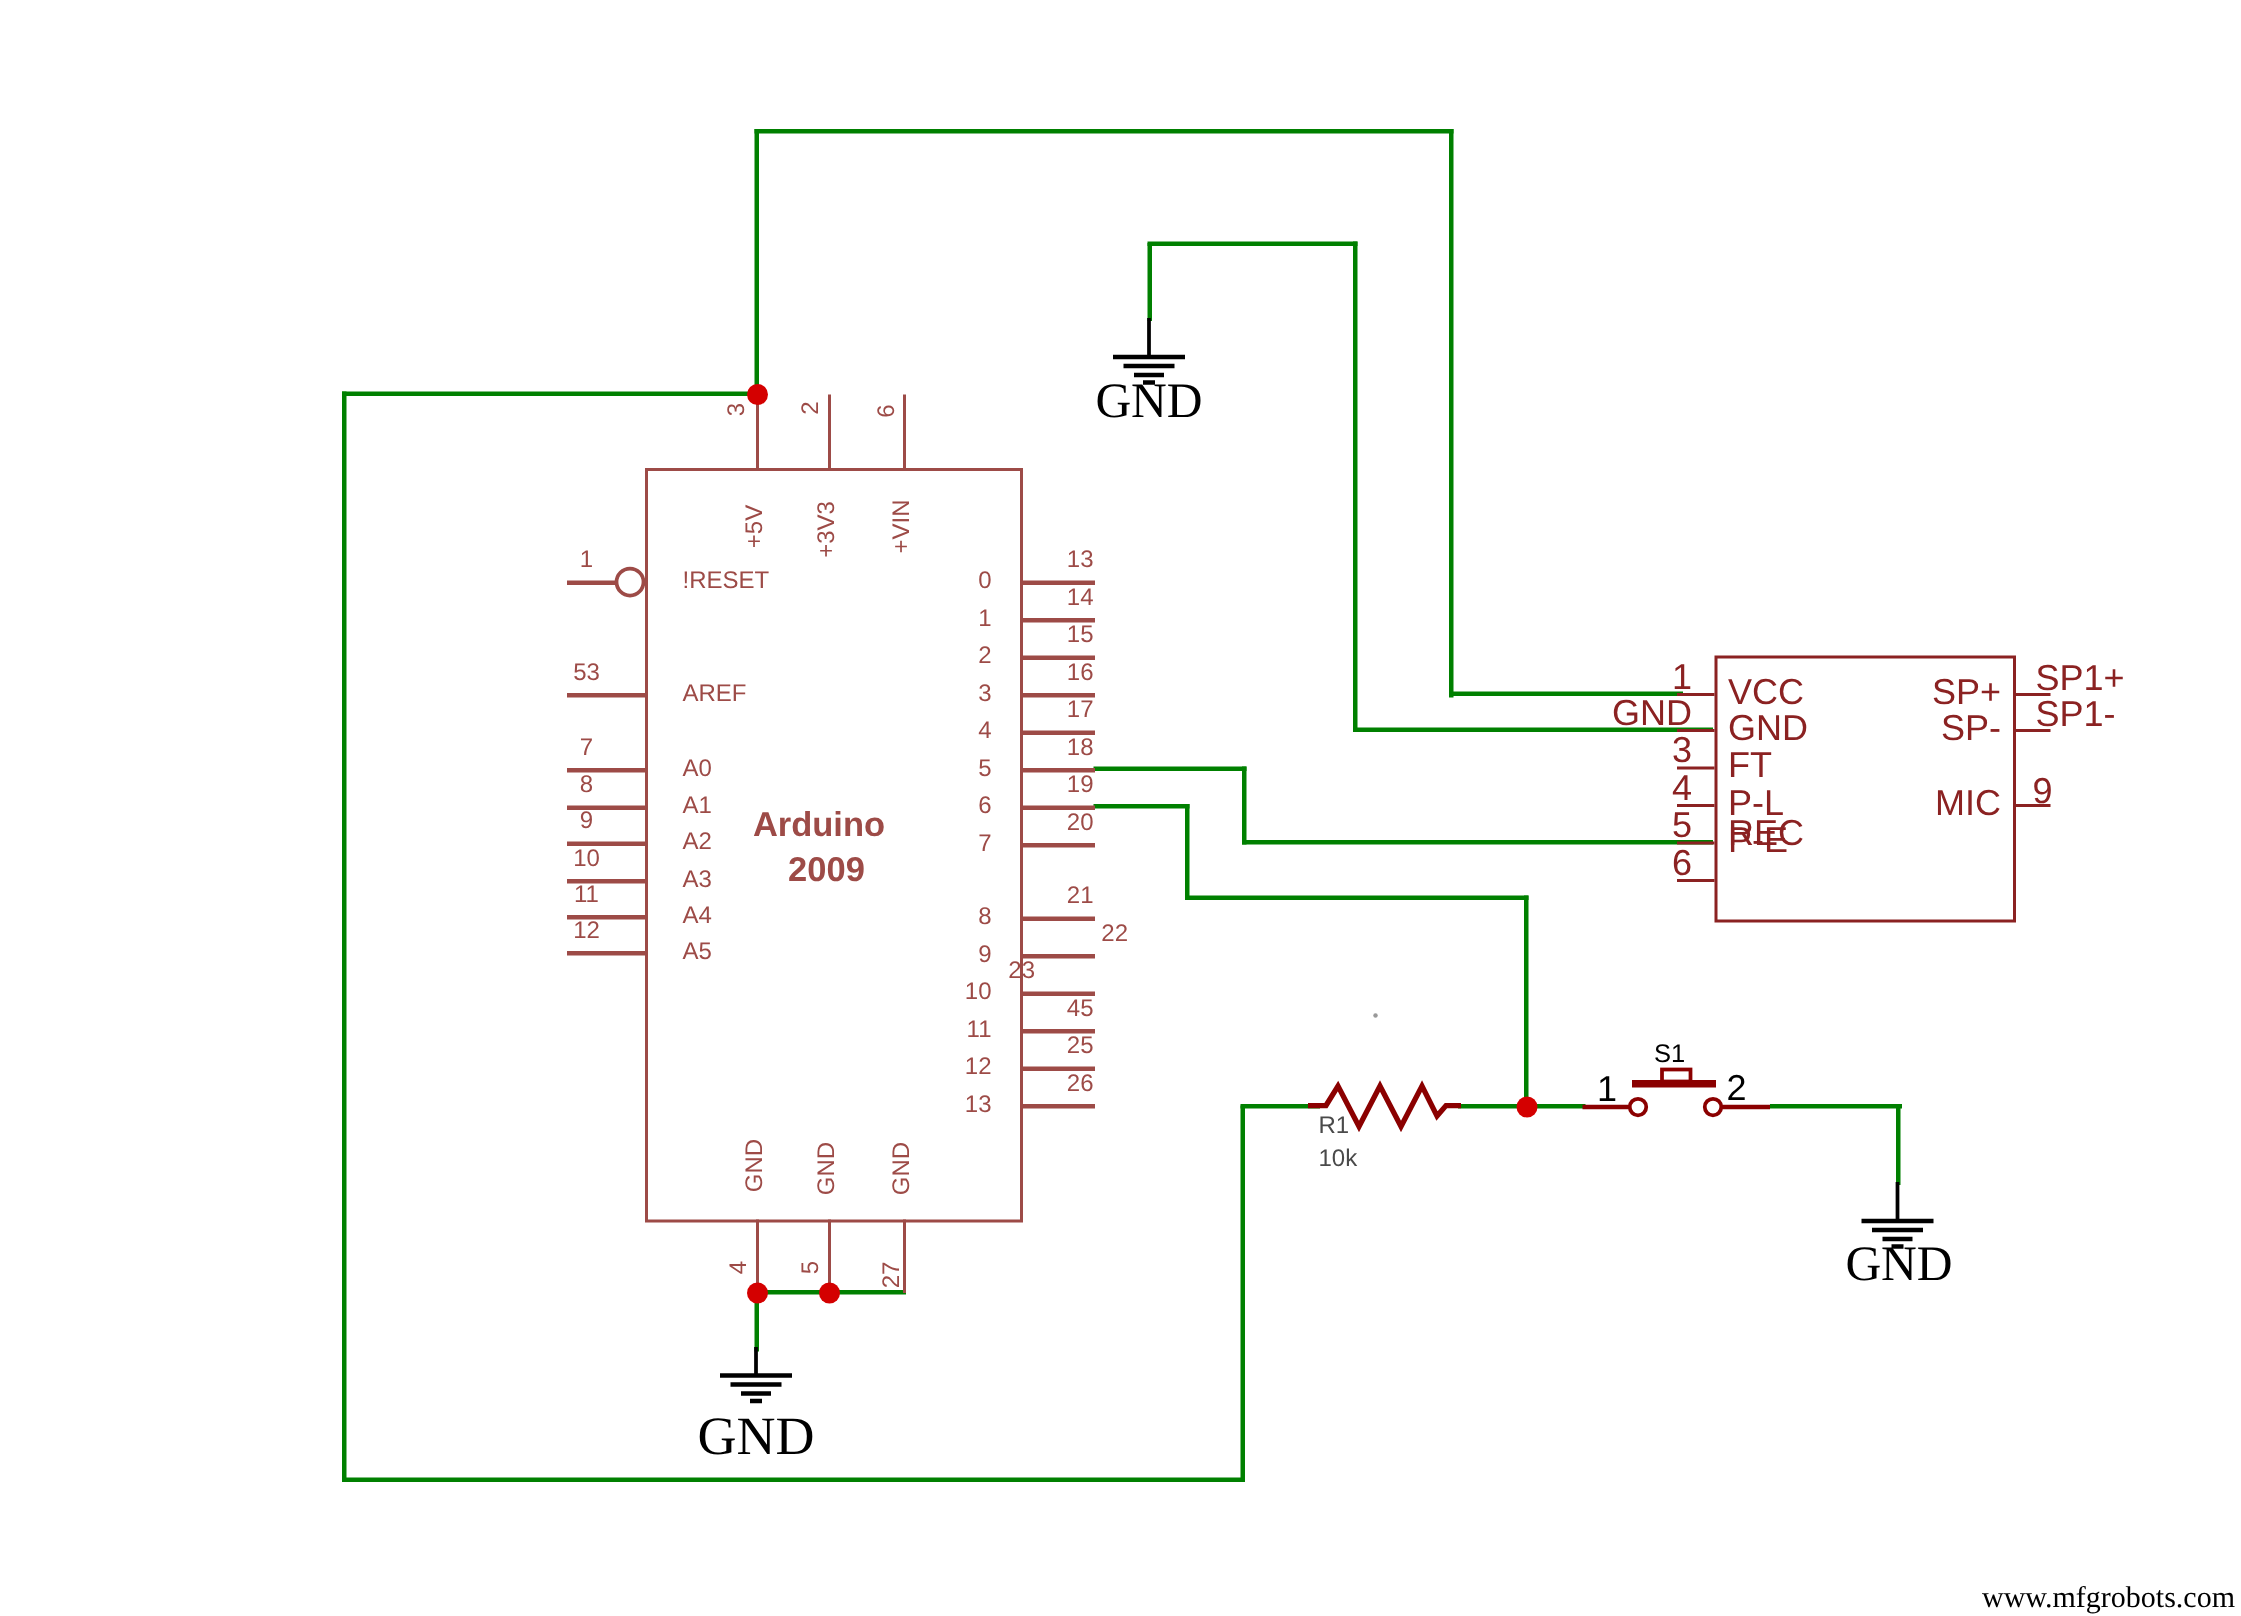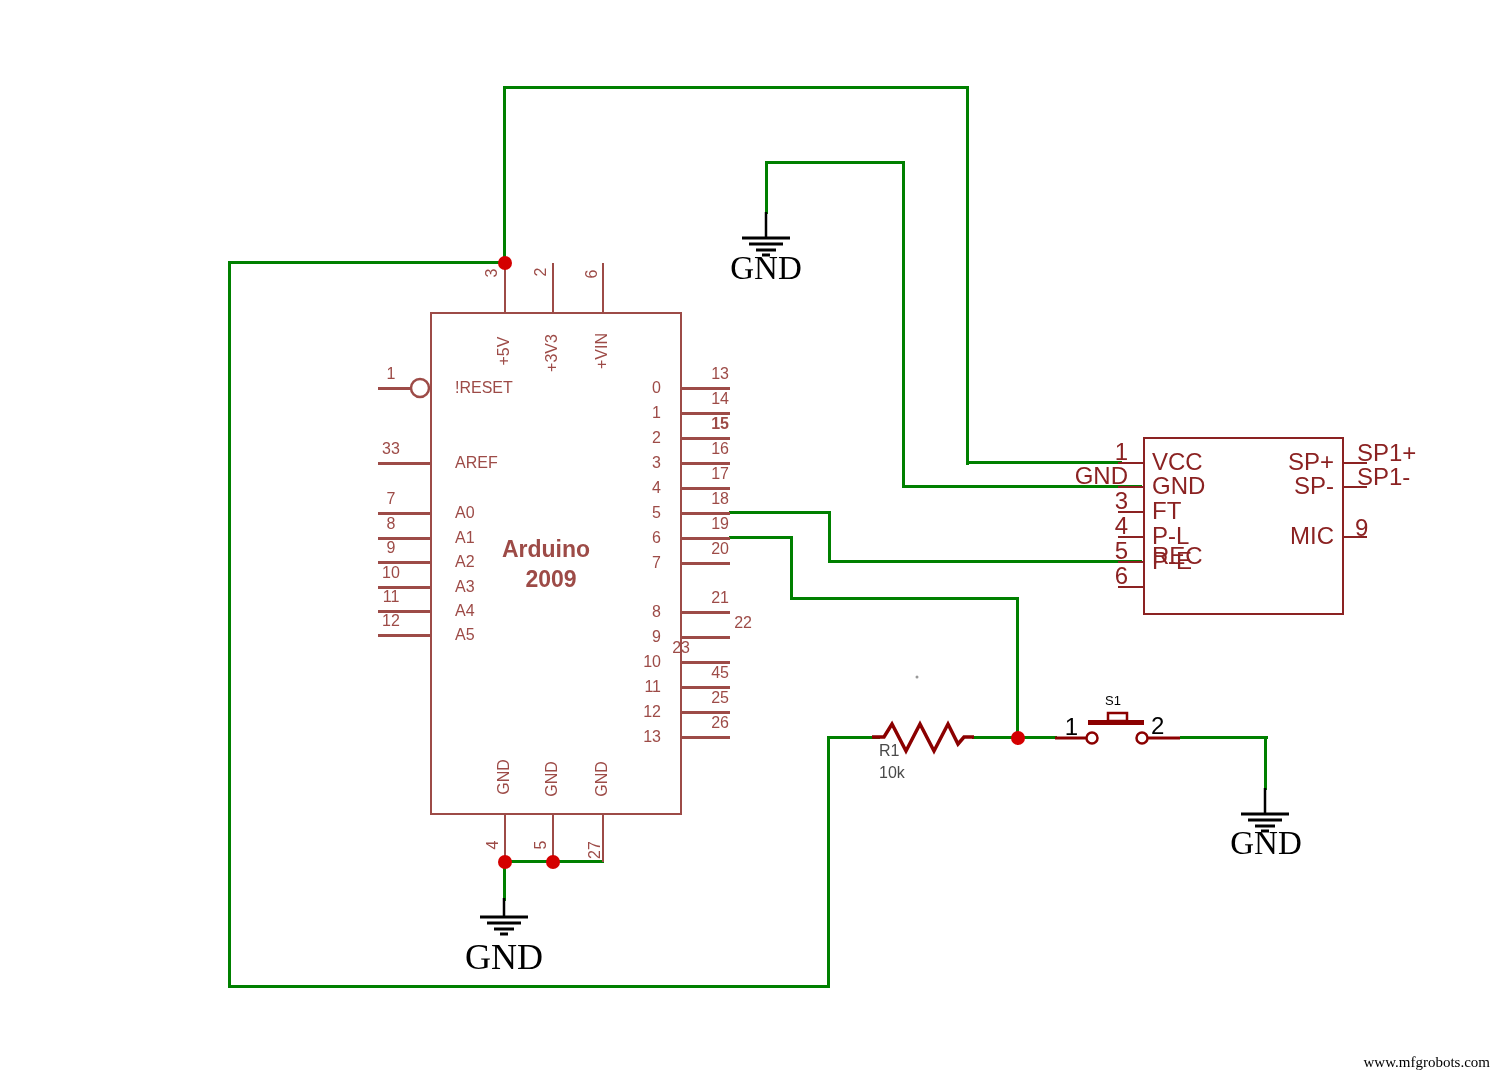--- a/index.html
+++ b/index.html
@@ -21,21 +21,21 @@
   .ttl{color:var(--c-arduino,#9d4b47);font-size:23px;font-weight:bold;}
   .mod{color:var(--c-module,#8b2222);font-size:24px;}
   .blk{color:#000;}
   .gray{color:var(--c-gray,#4a4a4a);font-size:16px;}
   .gnd-t{color:#000;font-family:"Liberation Serif",serif;}
   .rot{transform:rotate(-90deg);}
   .tc{text-align:center;} .tr{text-align:right;}
   svg{position:absolute;left:0;top:0;}
   .sym-comp{stroke:var(--c-component,#8b0000);fill:none;}
   .sym-gnd{stroke:#000;fill:none;}
-  .wm{font-family:"Liberation Serif",serif;font-size:15px;color:#000;}
+  .wm{font-family:"Liberation Serif",serif;font-size:20px;color:#000;}
 </style>
 </head>
 <body>
 
 <div id="canvas">
 
   <div class="wire-h" style="left:503px;top:86px;width:466px;"></div>
   <div class="wire-v" style="left:503px;top:86px;height:179px;"></div>
   <div class="wire-v" style="left:966px;top:86px;height:379px;"></div>
   <div class="wire-h" style="left:966px;top:461px;width:156px;"></div>
@@ -68,21 +68,21 @@
   <div class="lead-h" style="left:378px;top:387px;width:33px;"></div>
   <div class="lead-h" style="left:378px;top:462px;width:52px;"></div>
   <div class="lead-h" style="left:378px;top:512px;width:52px;"></div>
   <div class="lead-h" style="left:378px;top:537px;width:52px;"></div>
   <div class="lead-h" style="left:378px;top:561px;width:52px;"></div>
   <div class="lead-h" style="left:378px;top:586px;width:52px;"></div>
   <div class="lead-h" style="left:378px;top:610px;width:52px;"></div>
   <div class="lead-h" style="left:378px;top:634px;width:52px;"></div>
 
   <div class="abs ard-num tc" style="left:375px;top:366px;width:32px;">1</div>
-  <div class="abs ard-num tc" style="left:375px;top:441px;width:32px;">33</div>
+  <div class="abs ard-num tc" style="left:375px;top:441px;width:32px;">53</div>
   <div class="abs ard-num tc" style="left:375px;top:491px;width:32px;">7</div>
   <div class="abs ard-num tc" style="left:375px;top:516px;width:32px;">8</div>
   <div class="abs ard-num tc" style="left:375px;top:540px;width:32px;">9</div>
   <div class="abs ard-num tc" style="left:375px;top:565px;width:32px;">10</div>
   <div class="abs ard-num tc" style="left:375px;top:589px;width:32px;">11</div>
   <div class="abs ard-num tc" style="left:375px;top:613px;width:32px;">12</div>
 
   <div class="abs ard" style="left:455px;top:380px;">!RESET</div>
   <div class="abs ard" style="left:455px;top:455px;">AREF</div>
   <div class="abs ard" style="left:455px;top:505px;">A0</div>
@@ -117,21 +117,21 @@
   <div class="abs ard tr" style="left:631px;top:555px;width:30px;">7</div>
   <div class="abs ard tr" style="left:631px;top:604px;width:30px;">8</div>
   <div class="abs ard tr" style="left:631px;top:629px;width:30px;">9</div>
   <div class="abs ard tr" style="left:631px;top:654px;width:30px;">10</div>
   <div class="abs ard tr" style="left:631px;top:679px;width:30px;">11</div>
   <div class="abs ard tr" style="left:631px;top:704px;width:30px;">12</div>
   <div class="abs ard tr" style="left:631px;top:729px;width:30px;">13</div>
 
   <div class="abs ard-num tr" style="left:699px;top:366px;width:30px;">13</div>
   <div class="abs ard-num tr" style="left:699px;top:391px;width:30px;">14</div>
-  <div class="abs ard-num tr" style="left:699px;top:416px;width:30px;font-weight:bold;">15</div>
+  <div class="abs ard-num tr" style="left:699px;top:416px;width:30px;">15</div>
   <div class="abs ard-num tr" style="left:699px;top:441px;width:30px;">16</div>
   <div class="abs ard-num tr" style="left:699px;top:466px;width:30px;">17</div>
   <div class="abs ard-num tr" style="left:699px;top:491px;width:30px;">18</div>
   <div class="abs ard-num tr" style="left:699px;top:516px;width:30px;">19</div>
   <div class="abs ard-num tr" style="left:699px;top:541px;width:30px;">20</div>
   <div class="abs ard-num tr" style="left:699px;top:590px;width:30px;">21</div>
   <div class="abs ard-num tr" style="left:722px;top:615px;width:30px;">22</div>
   <div class="abs ard-num tr" style="left:660px;top:640px;width:30px;">23</div>
   <div class="abs ard-num tr" style="left:699px;top:665px;width:30px;">45</div>
   <div class="abs ard-num tr" style="left:699px;top:690px;width:30px;">25</div>
@@ -233,21 +233,21 @@
 
     <circle cx="505" cy="263" r="7" fill="var(--c-dot,#d40000)"></circle>
     <circle cx="505" cy="862" r="7" fill="var(--c-dot,#d40000)"></circle>
     <circle cx="553" cy="862" r="7" fill="var(--c-dot,#d40000)"></circle>
     <circle cx="1018" cy="738" r="7" fill="var(--c-dot,#d40000)"></circle>
     <circle cx="917" cy="677" r="1.5" fill="#999"></circle>
   </svg>
 
   <div class="abs gray" style="left:879px;top:743px;">R1</div>
   <div class="abs gray" style="left:879px;top:765px;">10k</div>
-  <div class="abs blk tc" style="left:1099px;top:694px;width:28px;font-size:13px;">S1</div>
+  <div class="abs blk tc" style="left:1099px;top:694px;width:28px;font-size:17px;">S1</div>
   <div class="abs blk tr" style="left:1048px;top:715px;width:30px;font-size:24px;">1</div>
   <div class="abs blk" style="left:1151px;top:714px;font-size:24px;">2</div>
 
   <div class="abs gnd-t tc" style="left:706px;top:252px;width:120px;font-size:33px;">GND</div>
   <div class="abs gnd-t tc" style="left:444px;top:939px;width:120px;font-size:36px;">GND</div>
   <div class="abs gnd-t tc" style="left:1206px;top:827px;width:120px;font-size:33px;">GND</div>
 
   <div class="abs wm tr" style="left:1300px;top:1055px;width:190px;">www.mfgrobots.com</div>
 
 </div>

